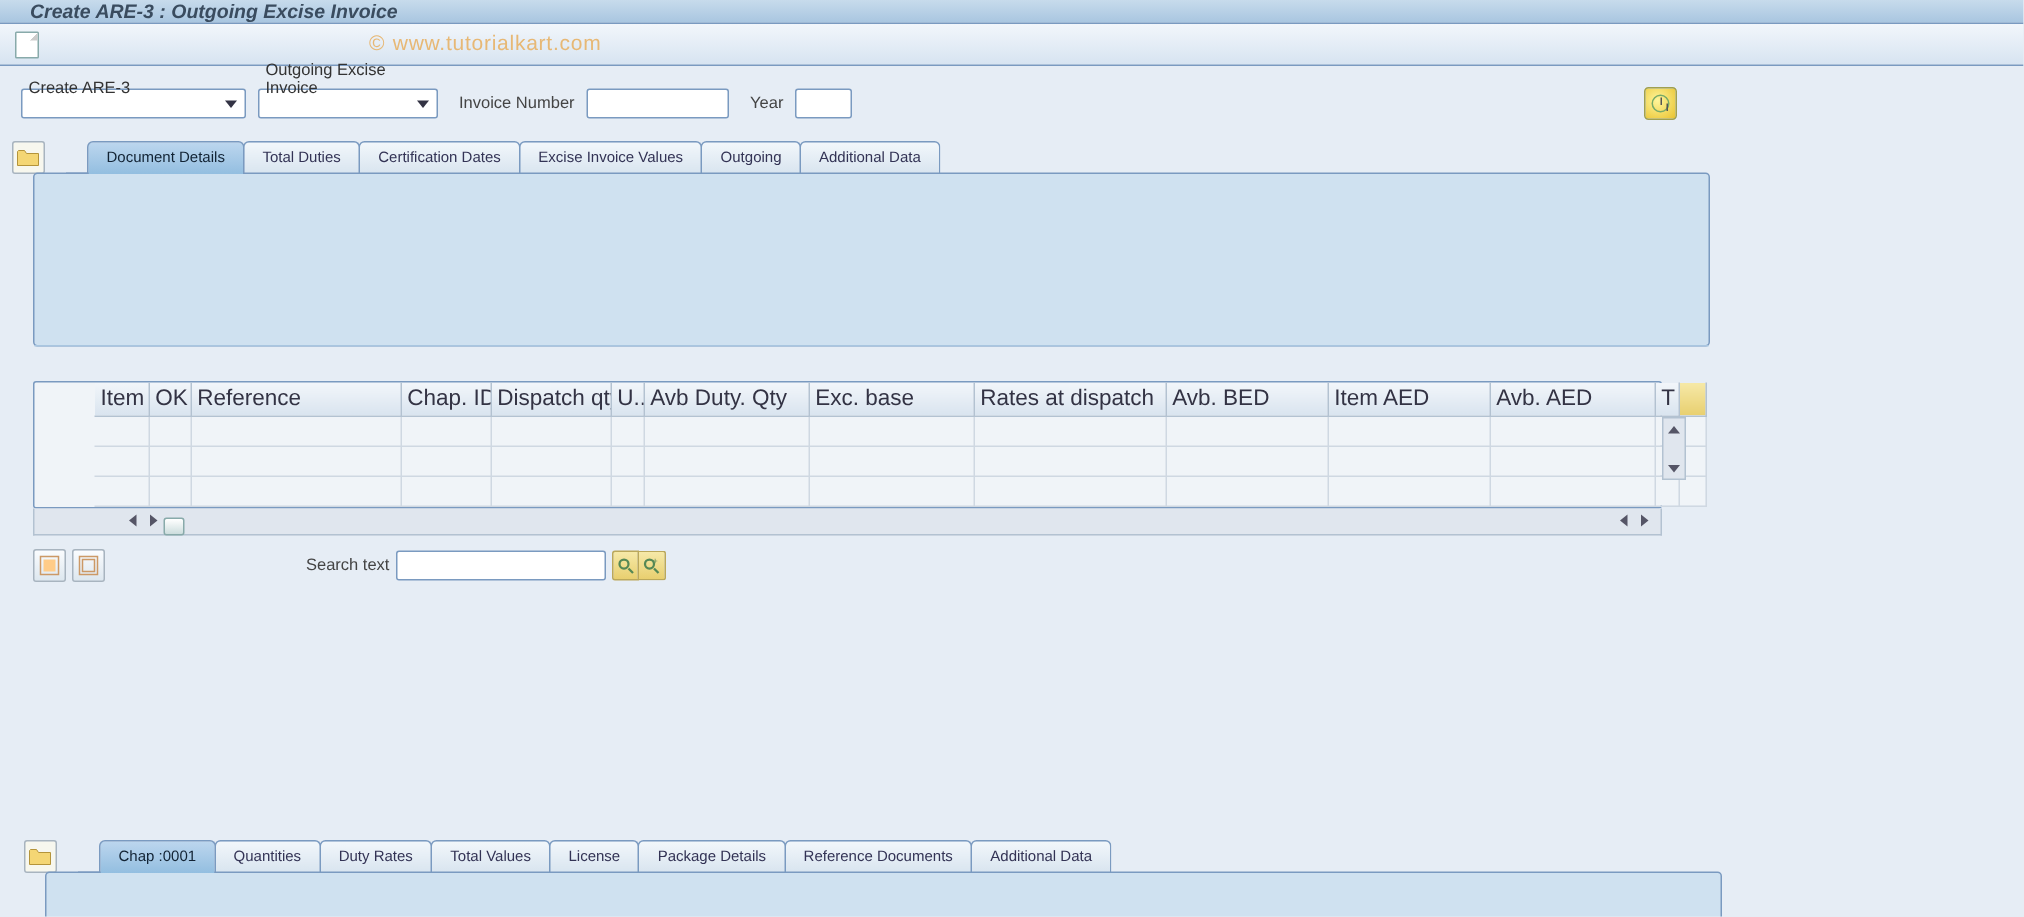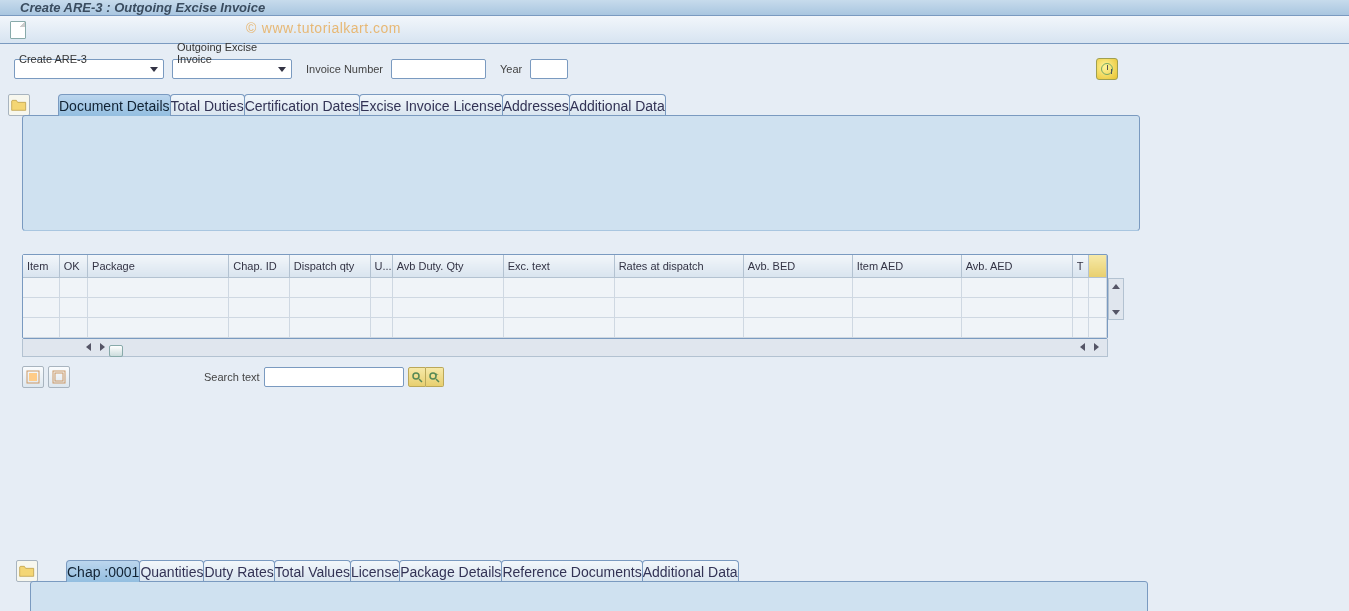--- a/index.html
+++ b/index.html
@@ -144,28 +144,28 @@
   .tab-container {
     position: absolute;
     left: 36px;
     top: 0;
     display: flex;
     align-items: flex-end;
   }
   .tab {
     position: relative;
     height: 22px;
-    padding: 0 0;
+    padding: 0 12px;
     margin-right: -1px;
     display: flex;
     align-items: center;
     border: 1px solid #7a9ac0;
     border-bottom: none;
     background: linear-gradient(to bottom, #f2f7fb 0%, #d8e4ef 100%);
-    font-size: 14px;
+    font-size: 10px;
     color: #335;
     cursor: pointer;
     border-top-left-radius: 4px;
     border-top-right-radius: 4px;
   }
   .tab.active {
     background: linear-gradient(to bottom, #bcd6ee 0%, #93bee0 100%);
     color: #123;
     z-index: 2;
   }
@@ -192,21 +192,22 @@
   .grid-wrap {
     position: absolute;
     left: 22px;
     top: 254px;
     width: 1086px;
   }
   .grid {
     border: 1px solid #7a9ac0;
     border-radius: 2px;
     background: #f0f4f8;
-    font-size: 11px;
+    font-size: 15px;
+    padding-left: 40px;
   }
   .grid table { border-collapse: collapse; width: 100%; table-layout: fixed; }
   .grid th {
     background: linear-gradient(to bottom, #f2f6fa 0%, #d9e4ef 100%);
     border-right: 1px solid #b3c2d1;
     border-bottom: 1px solid #b3c2d1;
     height: 22px;
     padding: 0 4px;
     text-align: left;
     font-weight: normal;
@@ -343,24 +344,24 @@
     <div class="tab active">
         <span>Document Details</span>
       </div>
     <div class="tab">
         <span>Total Duties</span>
       </div>
     <div class="tab">
         <span>Certification Dates</span>
       </div>
     <div class="tab">
-        <span>Excise Invoice License</span>
-      </div>
-    <div class="tab">
-        <span>Addresses</span>
+        <span>Excise Invoice Values</span>
+      </div>
+    <div class="tab">
+        <span>Outgoing</span>
       </div>
     <div class="tab">
         <span>Additional Data</span>
       </div>
   </div>
   <div class="panel panel-1">
     <div class="panel-1-bottom-shadow"></div>
   </div>
 </div>
 
@@ -379,26 +380,26 @@
         <col class="col-datd">
           <col class="col-avbb">
           <col class="col-taed">
           <col class="col-avba">
         <col class="col-t">
       </colgroup>
       <thead>
         <tr>
           <th>Item</th>
           <th>OK</th>
-          <th>Package</th>
+          <th>Reference</th>
           <th>Chap. ID</th>
           <th>Dispatch qty</th>
           <th>U...</th>
           <th>Avb Duty. Qty</th>
-          <th>Exc. text</th>
+          <th>Exc. base</th>
           <th>Rates at dispatch</th>
           <th>Avb. BED</th>
           <th>Item AED</th>
           <th>Avb. AED</th>
           <th>T</th>
           <th class="corner-btn"></th>
         </tr>
       </thead>
       <tbody>
         <tr>

